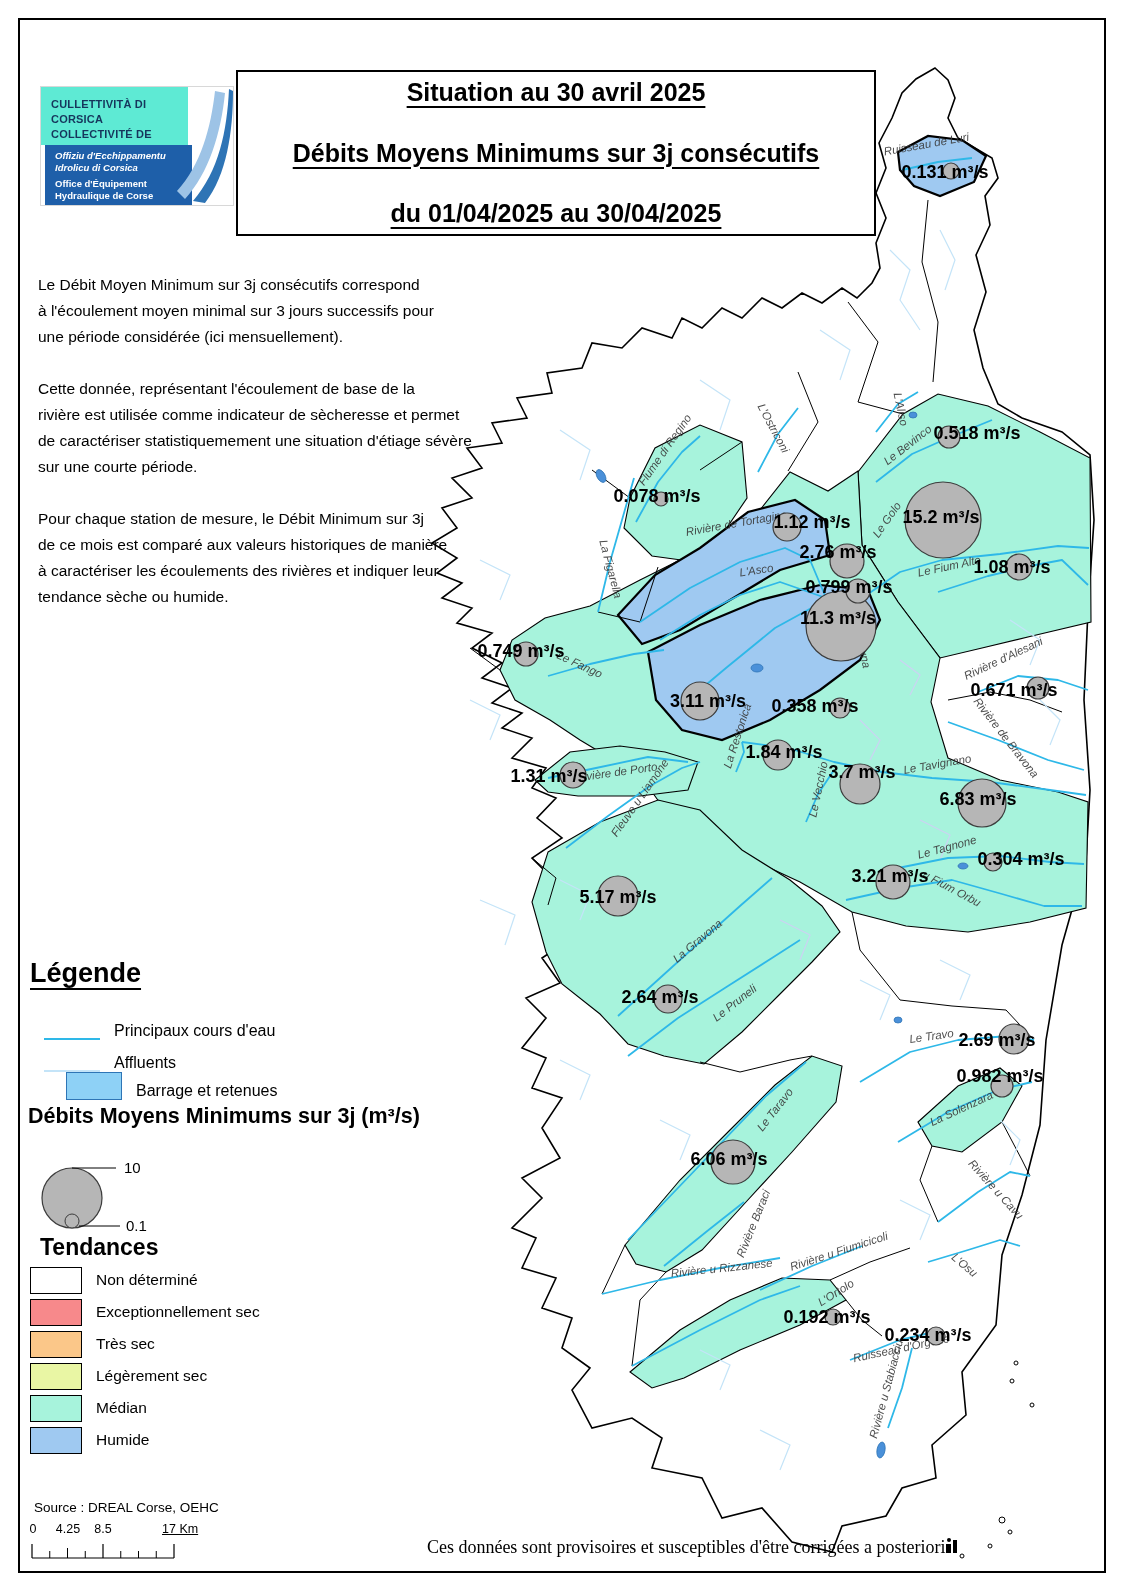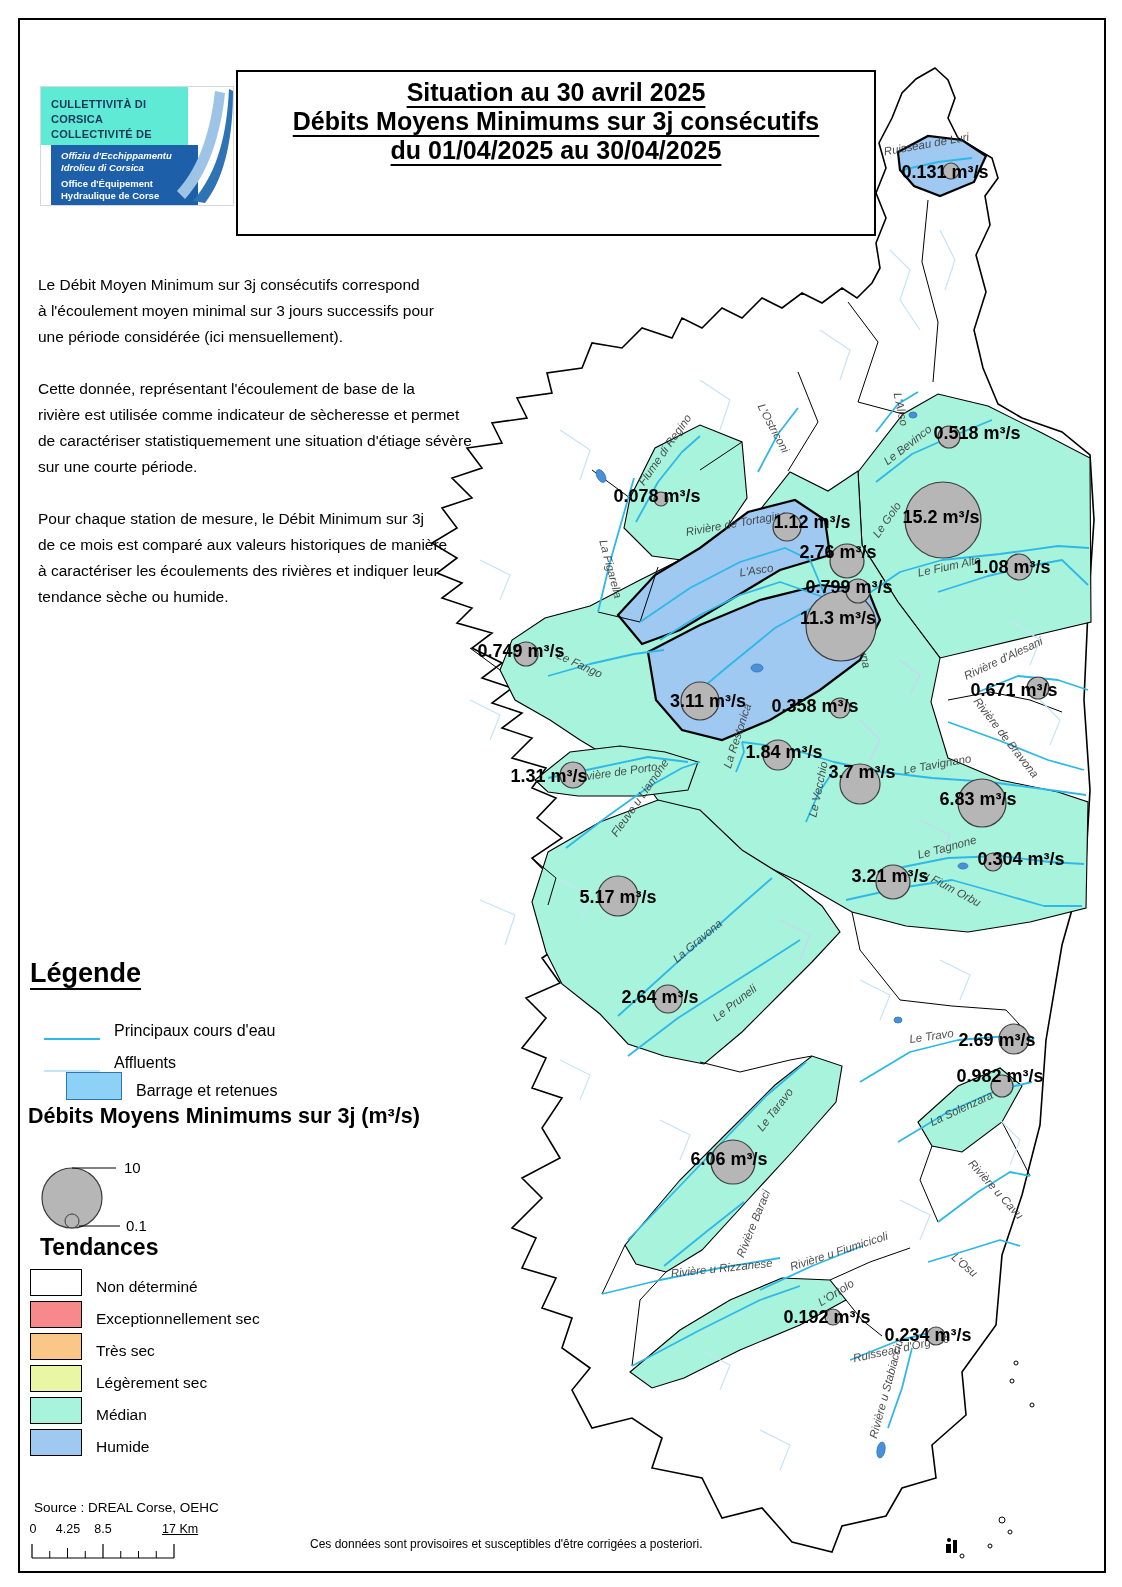--- a/index.html
+++ b/index.html
@@ -4,52 +4,52 @@
 <style>
   html,body{margin:0;padding:0;background:#fff;}
   body{font-family:"Liberation Sans",sans-serif;color:#000;}
   #page{position:relative;width:1122px;height:1587px;background:#fff;overflow:hidden;}
   .frame{position:absolute;left:18px;top:18px;width:1084px;height:1551px;border:2px solid #000;}
 
   
   .logo{position:absolute;left:40px;top:86px;width:192px;height:118px;background:#fff;border:1px solid #d8d8d8;}
   .logo-top{position:absolute;left:0;top:0;width:147px;height:58px;background:#5eead4;padding:10px 0 0 10px;box-sizing:border-box;}
   .logo-top div{font-size:11px;font-weight:bold;color:#16365C;letter-spacing:.2px;line-height:1.35;}
-  .logo-bottom{position:absolute;left:10px;top:58px;width:147px;height:60px;background:#1E5FA9;padding:5px 0 0 10px;box-sizing:border-box;}
+  .logo-bottom{position:absolute;left:4px;top:58px;width:147px;height:60px;background:#1E5FA9;padding:5px 0 0 10px;box-sizing:border-box;}
   .logo-bottom .cors{font-size:9.5px;font-weight:bold;font-style:italic;color:#fff;white-space:pre-line;line-height:1.25;}
   .logo-bottom .fr{font-size:9.5px;font-weight:bold;color:#fff;white-space:pre-line;line-height:1.25;margin-top:4px;}
   .logo svg{position:absolute;right:0;top:0;}
 
   
   .title-box{position:absolute;left:236px;top:70px;width:640px;height:166px;border:2px solid #000;background:#fff;
-    display:flex;flex-direction:column;justify-content:flex-start;align-items:center;padding:6px 0;box-sizing:border-box;}
+    display:flex;flex-direction:column;justify-content:space-between;align-items:center;padding:6px 0;box-sizing:border-box;}
   .title-box .t-line{font-size:25px;font-weight:bold;text-decoration:underline;text-underline-offset:5px;}
 
   
   .desc{position:absolute;left:38px;top:272px;width:500px;font-size:15.5px;line-height:1.68;}
   .desc p{white-space:pre-line;margin:0 0 26px 0;}
 
   
   .lg-title{position:absolute;left:30px;top:958px;font-size:27px;font-weight:bold;text-decoration:underline;text-underline-offset:6px;}
   .lg-row{position:absolute;left:44px;height:30px;display:flex;align-items:flex-end;}
   .lg-sample{width:56px;margin-right:14px;flex:none;}
   .lg-line-main{border-top:2px solid #2EB8E8;}
   .lg-line-aff{border-top:2px solid #C4E4F8;}
   .lg-patch{height:28px;background:#8ED1F6;border:1.5px solid #2E75B6;box-sizing:border-box;}
   .lg-label{font-size:16px;}
   .debits-title{position:absolute;left:28px;top:1104px;font-size:21.5px;font-weight:bold;}
   .tend-title{position:absolute;left:28px;top:1234px;font-size:23px;font-weight:bold;margin-left:12px;}
   #tendances-list{position:absolute;left:30px;top:1264px;}
-  .t-row{display:flex;align-items:flex-end;height:32px;}
+  .t-row{display:flex;align-items:center;height:32px;}
   .t-swatch{width:52px;height:27px;border:1.5px solid #000;box-sizing:border-box;margin-right:14px;flex:none;}
   .t-label{font-size:15.5px;}
   .source{position:absolute;left:34px;top:1500px;font-size:13.5px;}
   .scalebar{position:absolute;left:28px;top:1522px;width:230px;height:42px;font-size:12.5px;}
   .scalebar .sb-num{position:absolute;top:0;}
-  .footer-note{position:absolute;left:310px;top:1537px;width:640px;text-align:left;font-size:12px;}
+  .footer-note{position:absolute;left:310px;top:1537px;width:640px;text-align:right;font-size:18px;font-family:Liberation Serif, serif;}
 
   
   #map-svg{position:absolute;left:0;top:0;}
   .station-label{font-size:18px;font-weight:bold;fill:#000;}
   .river-label{font-size:11.5px;font-style:italic;fill:#3A3A3A;opacity:.9;}
 </style>
 </head>
 <body>
 
 <div id="page">

